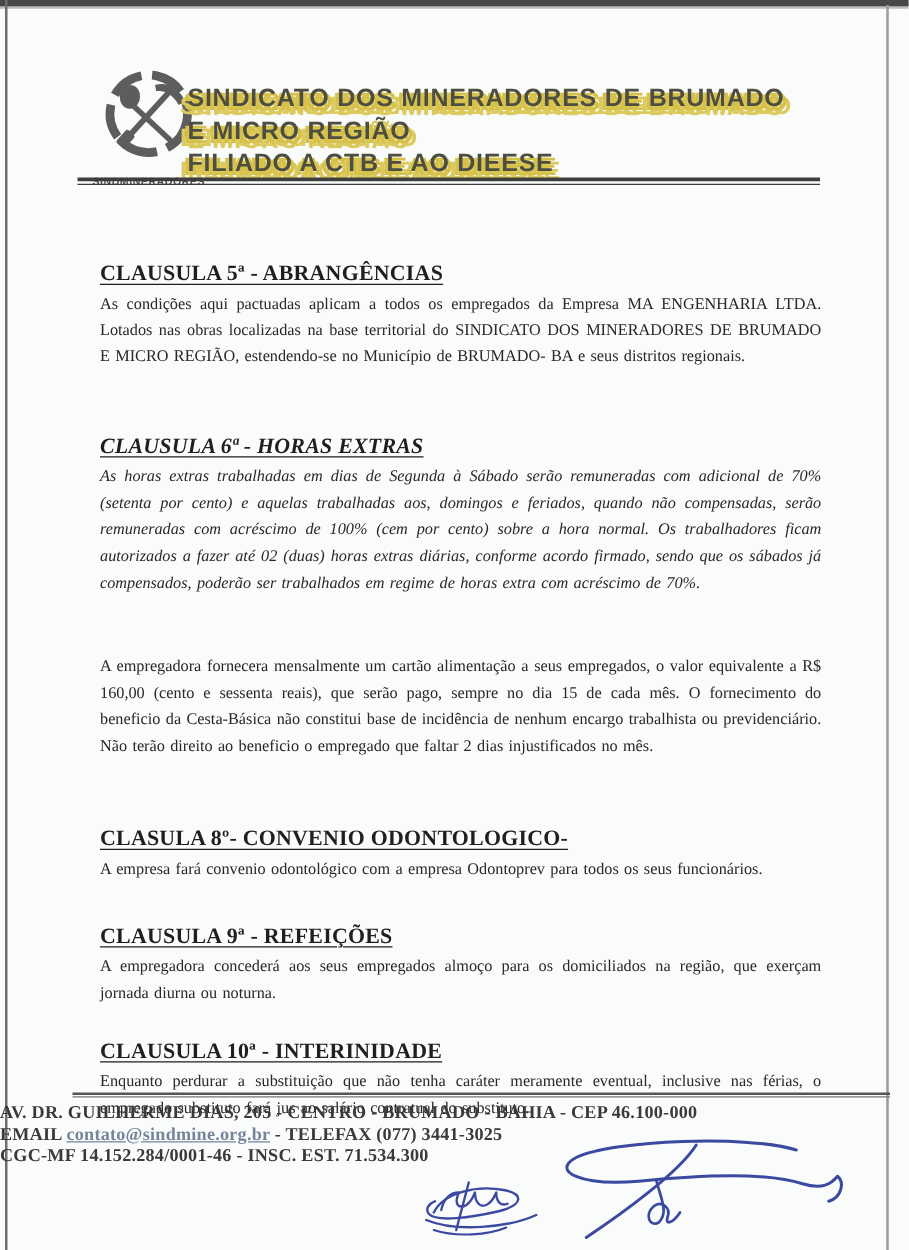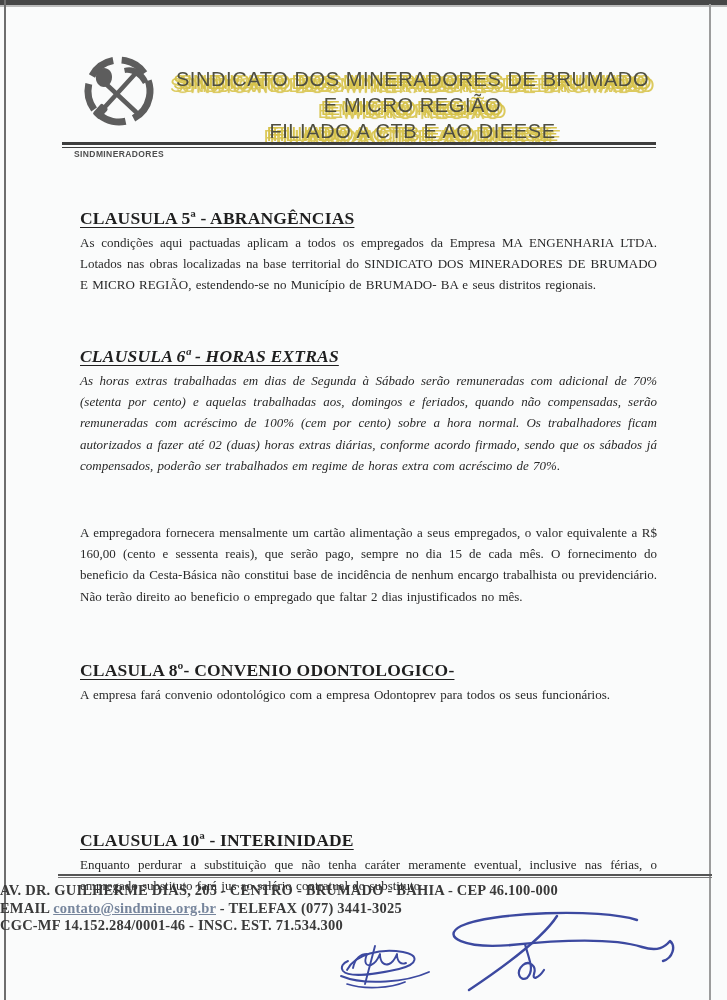--- a/index.html
+++ b/index.html
@@ -11,27 +11,27 @@
   }
 
   
   .scan-top    { position:absolute; top:0; left:0; width:727px; height:5px; background:#474747; box-shadow:0 2px 0 #bcbcbc; }
   .scan-left   { position:absolute; top:0; left:4px; width:2px; height:1000px; background:#6e6e6e; }
   .scan-right  { position:absolute; top:4px; left:709px; width:2px; height:996px; background:#9c9c9c; }
 
   
   .logo-wrap { position:absolute; left:66px; top:54px; width:106px; text-align:center; }
   .logo-caption {
-    display:block; margin-top:13px;
+    display:block; margin-top:3px;
     font-family:"Liberation Sans", sans-serif; font-weight:bold;
     font-size:8.5px; letter-spacing:.4px; color:#4f4f4f;
   }
   .org-title {
-    position:absolute; left:150px; top:66px; width:525px; text-align:center;
-    font-family:"Liberation Sans", sans-serif; font-weight:normal;
+    position:absolute; left:150px; top:66px; width:525px; 
+    font-family:"Liberation Sans", sans-serif; font-weight:bold;
     color:#4e4e40; letter-spacing:.6px;
   }
   .org-line { display:block; font-size:20px; line-height:26px;
     text-shadow:
       -3px 3px 0 #d6c24b,
        3px 3px 0 #d6c24b,
       -6px 6px 0 #dcca5e,
        6px 6px 0 #dcca5e,
        0   7px 1px #d6c24b;
   }
@@ -118,20 +118,24 @@
 
   <div class="clause c7">
     <div class="clause-body">A empregadora fornecera mensalmente um cartão alimentação a seus empregados, o valor equivalente a R$ 160,00 (cento e sessenta reais), que serão pago, sempre no dia 15 de cada mês. O fornecimento do beneficio da Cesta-Básica não constitui base de incidência de nenhum encargo trabalhista ou previdenciário. Não terão direito ao beneficio o empregado que faltar 2 dias injustificados no mês.</div>
   </div>
 
   <div class="clause c8">
     <div class="clause-title">CLASULA 8º- CONVENIO ODONTOLOGICO-</div>
     <div class="clause-body">A empresa fará convenio odontológico com a empresa Odontoprev para todos os seus funcionários.</div>
   </div>
 
+  <div class="clause c9">
+    <div class="clause-title">CLAUSULA 9ª - REFEIÇÕES</div>
+    <div class="clause-body">A empregadora concederá aos seus empregados almoço para os domiciliados na região, que exerçam jornada diurna ou noturna.</div>
+  </div>
 
   <div class="clause c10">
     <div class="clause-title">CLAUSULA 10ª  -  INTERINIDADE</div>
     <div class="clause-body">Enquanto perdurar a substituição que não tenha caráter meramente eventual, inclusive nas férias, o empregado substituto fará jus ao salário contratual do substituto.</div>
   </div>
 
   <div class="footer-rule"></div>
 
   <div class="footer">
     <div>AV. DR. GUILHERME DIAS, 205 - CENTRO - BRUMADO - BAHIA - CEP 46.100-000</div>

